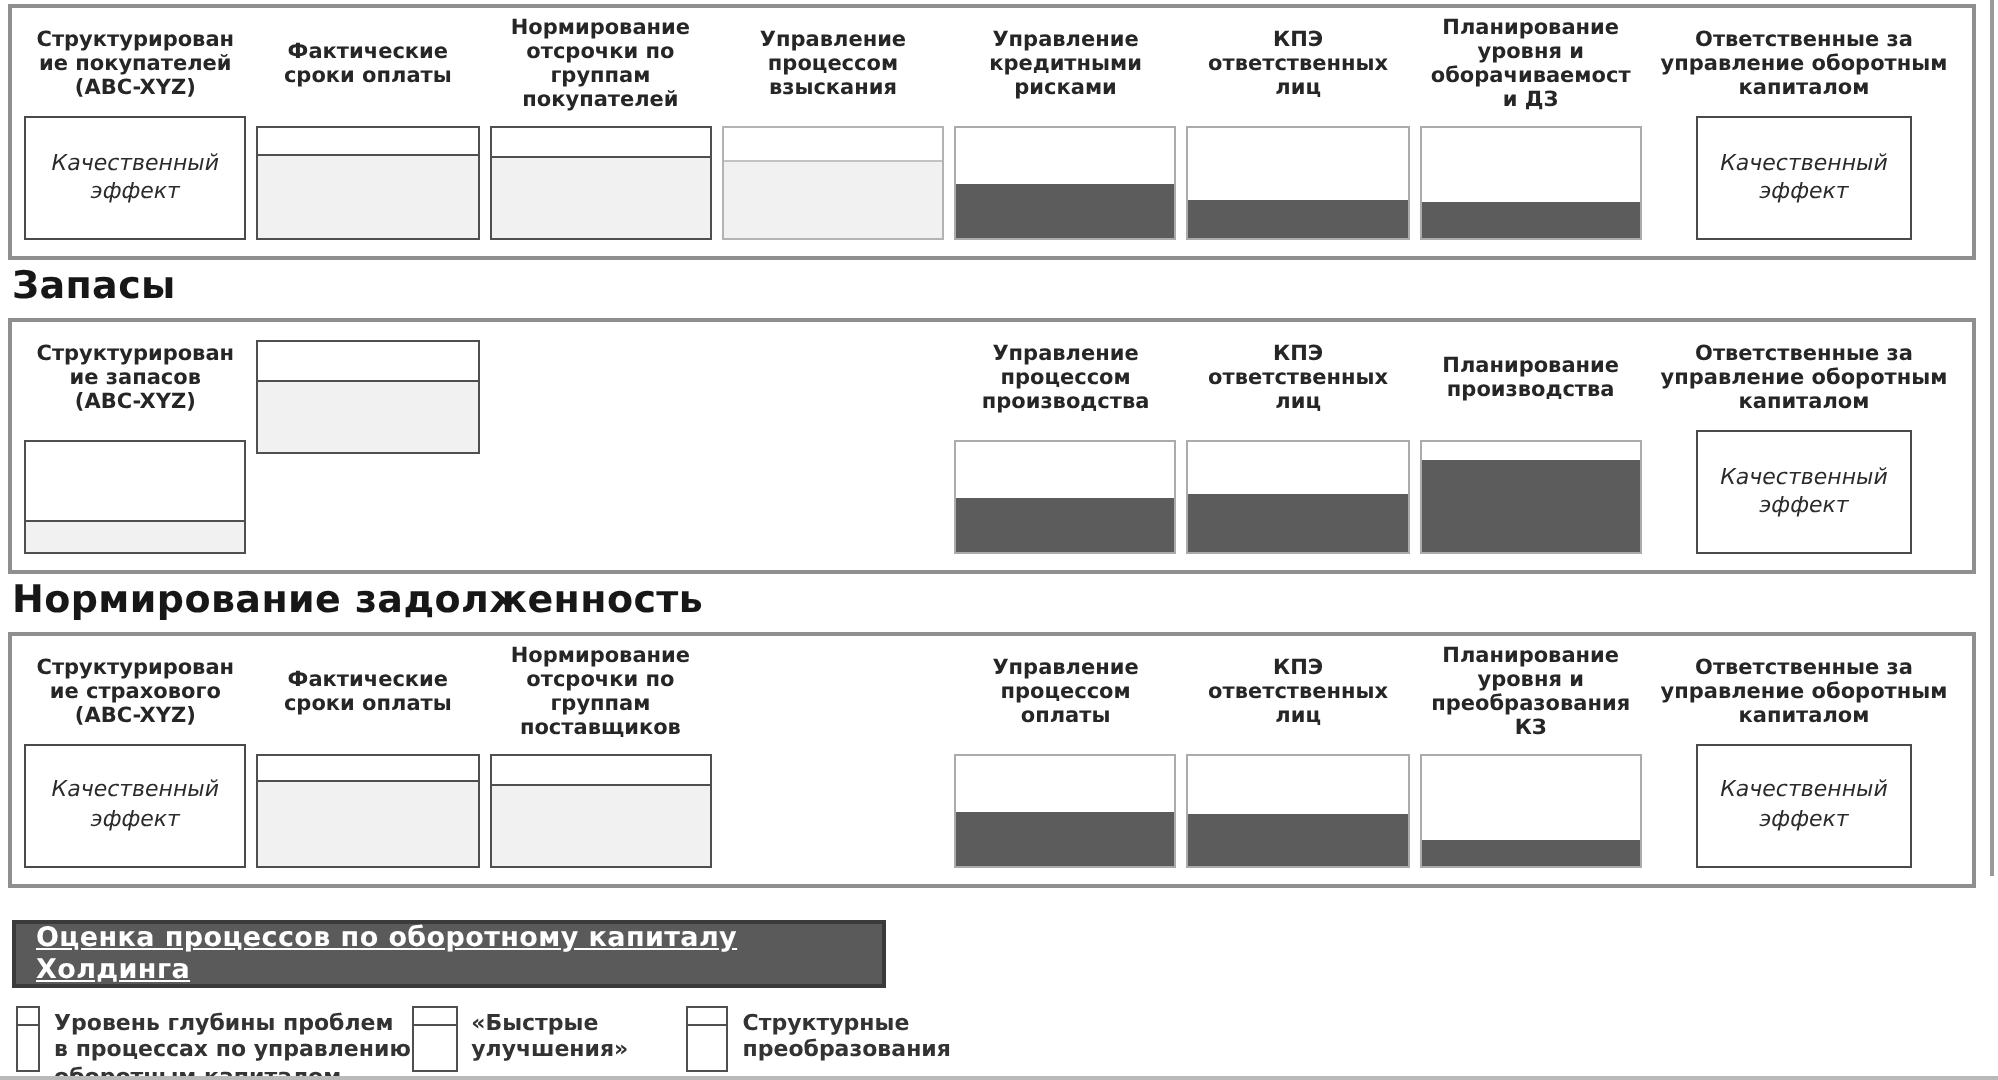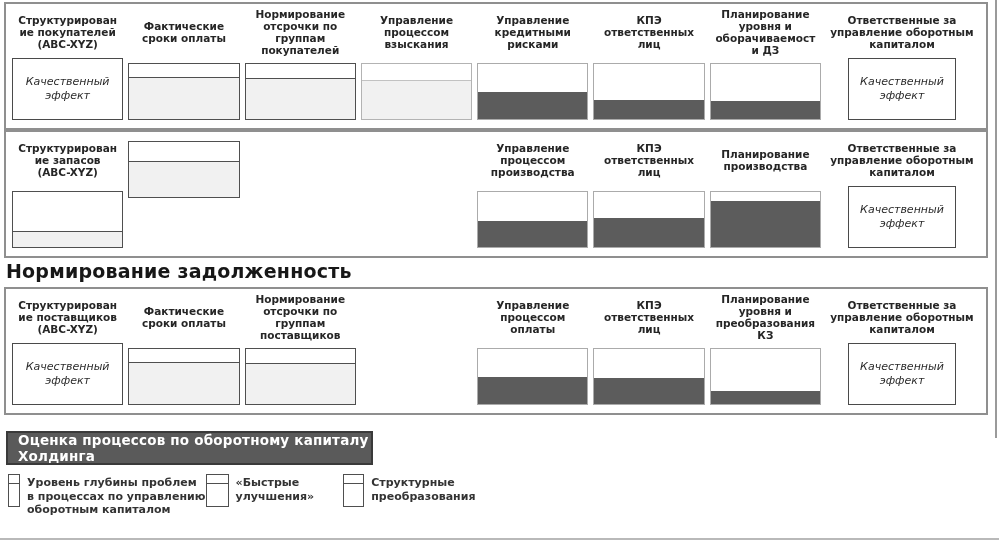--- a/index.html
+++ b/index.html
@@ -42,23 +42,23 @@
   .bar.dark { border:1px solid #ababab; }
   .qual {
     width:100%; height:62px; border:1px solid #4a4a4a; background:#fff;
     display:flex; align-items:center; justify-content:center; text-align:center;
     font-style:italic; font-size:11px; line-height:1.3; color:#2b2b2b; padding:12px;
   }
   .slot7 .qual { width:108px; margin:0 auto; }
   .slot7 .zone { justify-content:center; }
 
   .banner {
-    margin:16px 0 0 2px; width:367px; height:34px;
+    margin:16px 0 0 2px; width:437px; height:34px;
     border:2px solid #3a3a3a; display:flex; align-items:center;
-    padding-left:10px; font-size:13.5px; font-weight:bold; letter-spacing:0.2px;
+    padding-left:10px; font-size:13.5px; font-weight:bold; letter-spacing:0.2px;text-decoration:underline;
   }
   .legend { display:flex; margin:9px 0 0 4px; align-items:flex-start; }
   .legend-item { display:flex; align-items:flex-start; }
   .sw { width:30px; height:33px; border:1px solid #4f4f4f; display:flex; flex-direction:column; background:#fff; }
   .sw .sw-top { height:9px; background:#fff; border-bottom:1px solid #4f4f4f; }
   .legend-label {
     font-size:11px; font-weight:bold; color:#333; line-height:1.25;
     margin:2px 0 0 7px; text-align:left;
   }
   .li-1 { width:198px; } .li-2 { width:137px; } .li-3 { width:160px; }
@@ -173,20 +173,21 @@
                 <div class="zone">
                   <div class="qual">
                     <span>Качественный эффект</span>
                   </div>
                 </div>
               </div>
             </div>
           </div>
         </div>
         <div class="block">
+          <div class="section-title">Запасы</div>
           <div class="section-box">
             <div class="cols">
               <div class="col slot0" style="grid-column: 1;">
                 <div class="hdr">
                   <div class="hdr-line">Структурирован</div>
                   <div class="hdr-line">ие запасов</div>
                   <div class="hdr-line">(ABC-XYZ)</div>
                 </div>
                 <div class="zone">
                   <div class="bar light">
@@ -256,21 +257,21 @@
             </div>
           </div>
         </div>
         <div class="block">
           <div class="section-title">Нормирование задолженность</div>
           <div class="section-box">
             <div class="cols">
               <div class="col slot0" style="grid-column: 1;">
                 <div class="hdr">
                   <div class="hdr-line">Структурирован</div>
-                  <div class="hdr-line">ие поставщиков</div>
+                  <div class="hdr-line">ие страхового</div>
                   <div class="hdr-line">(ABC-XYZ)</div>
                 </div>
                 <div class="zone">
                   <div class="qual">
                     <span>Качественный эффект</span>
                   </div>
                 </div>
               </div>
               <div class="col slot1" style="grid-column: 2;">
                 <div class="hdr">

